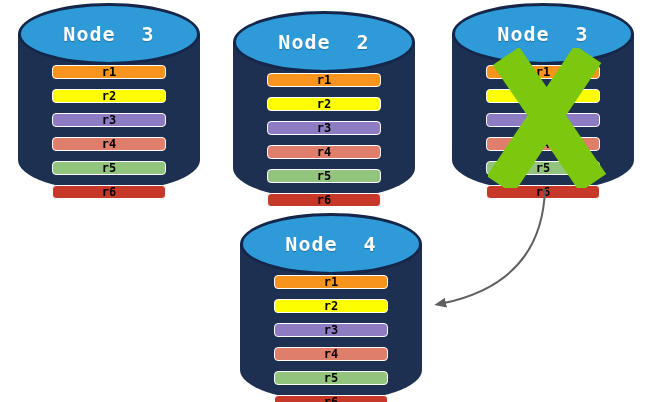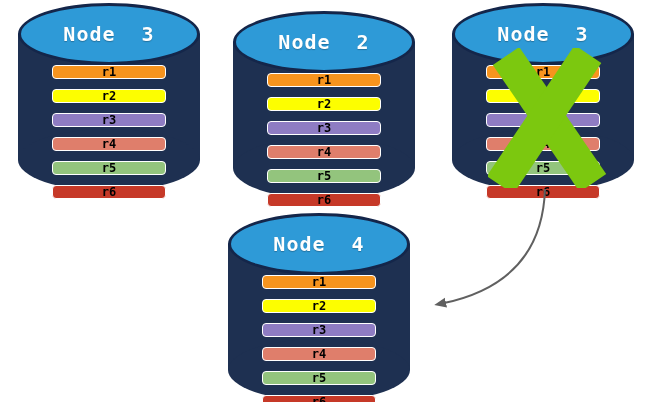--- a/index.html
+++ b/index.html
@@ -151,21 +151,21 @@
       <div class="record" style="background-color: rgb(223, 126, 107);">r4</div>
       <div class="record" style="background-color: rgb(147, 196, 125);">r5</div>
       <div class="record" style="background-color: rgb(198, 57, 40);">r6</div>
     </div>
     <svg class="x-mark" viewBox="0 0 120 140" aria-hidden="true">
       <line x1="18" y1="8" x2="105" y2="135" stroke-width="32" stroke-linecap="butt" stroke="#7CC80F"></line>
       <line x1="100" y1="6" x2="12" y2="137" stroke-width="32" stroke-linecap="butt" stroke="#7CC80F"></line>
     </svg>
   </div>
 
-  <div class="node" style="left:228px; top:213px;">
+  <div class="node" style="left:240px; top:213px;">
     <div class="cyl-body"></div>
     <div class="cyl-bottom"></div>
     <div class="cyl-top">
       <span class="node-label">Node  4</span>
     </div>
     <div class="records">
       <div class="record" style="background-color: rgb(247, 148, 30);">r1</div>
       <div class="record" style="background-color: rgb(253, 254, 0);">r2</div>
       <div class="record" style="background-color: rgb(142, 124, 195);">r3</div>
       <div class="record" style="background-color: rgb(223, 126, 107);">r4</div>

